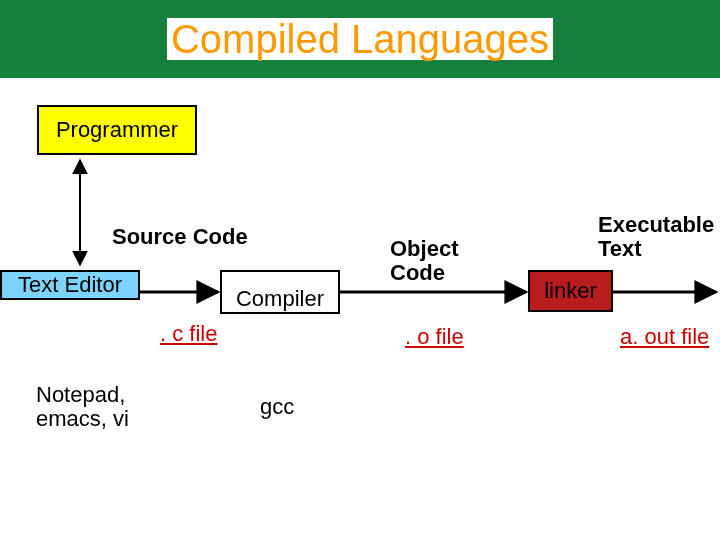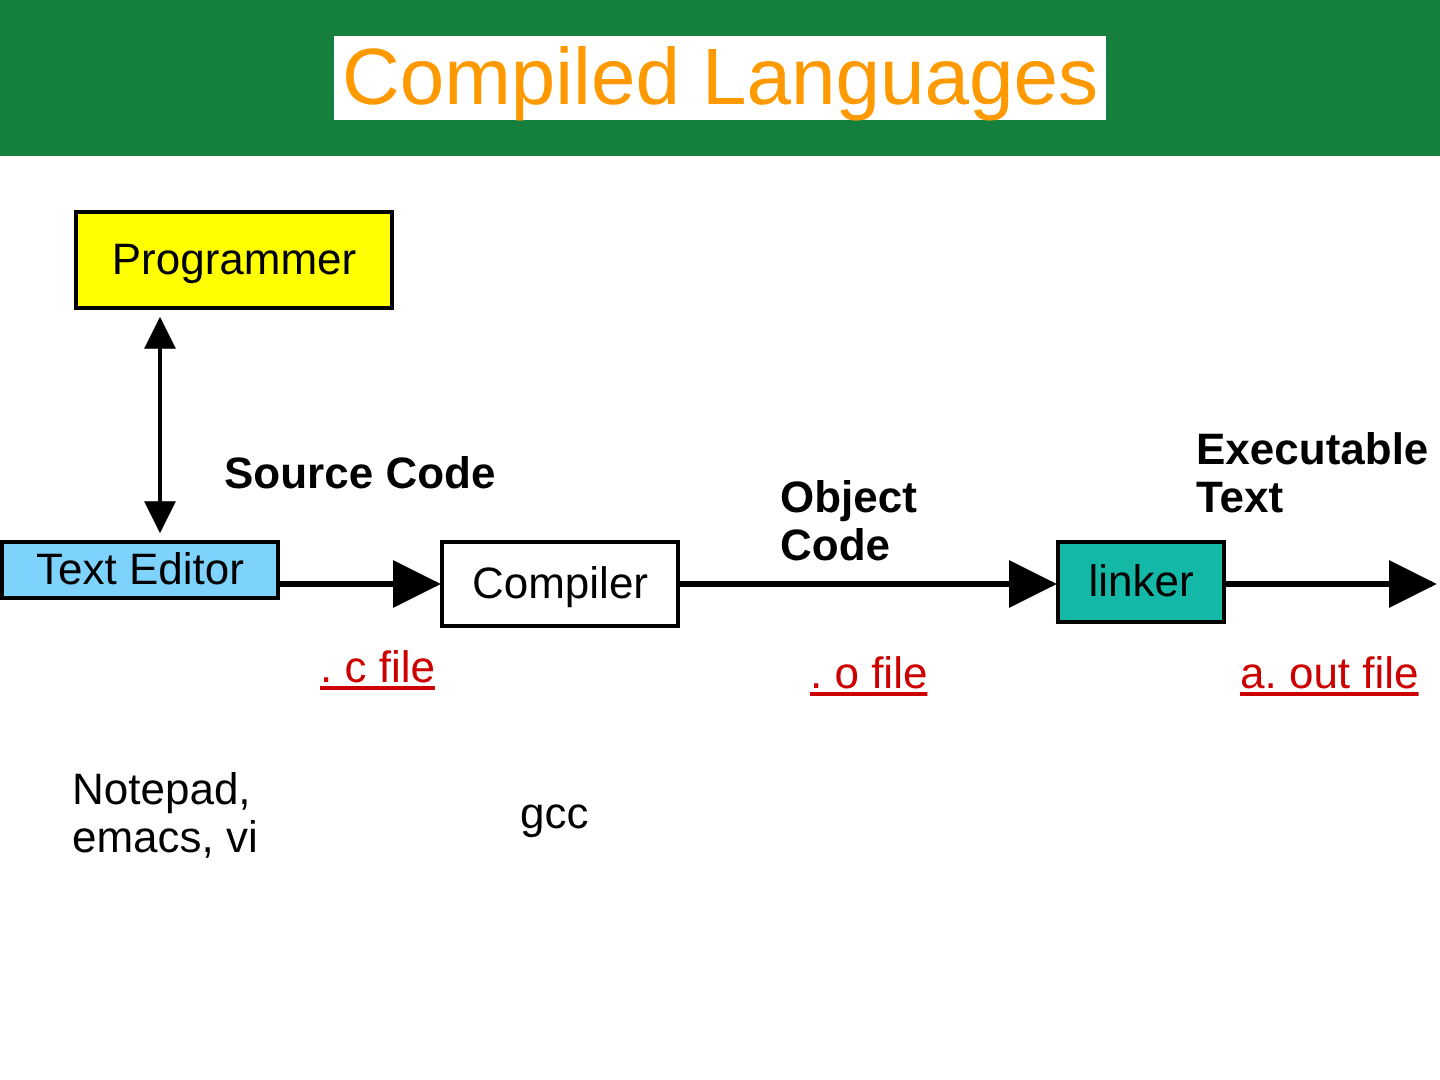--- a/index.html
+++ b/index.html
@@ -56,27 +56,28 @@
     width: 140px;
     height: 30px;
     background: #7dd3fc;
   }
   .compiler-box {
     left: 220px;
     top: 270px;
     width: 120px;
     height: 44px;
     background: #fff;
+    align-items: flex-end;
   }
   .linker-box {
     left: 528px;
     top: 270px;
     width: 85px;
     height: 42px;
-    background: #14b8a6;
+    background: #b91c1c;
   }
 
   .label {
     position: absolute;
     font-size: 22px;
     font-weight: 700;
     color: #000;
     text-align: left;
     line-height: 1.1;
     white-space: pre;

